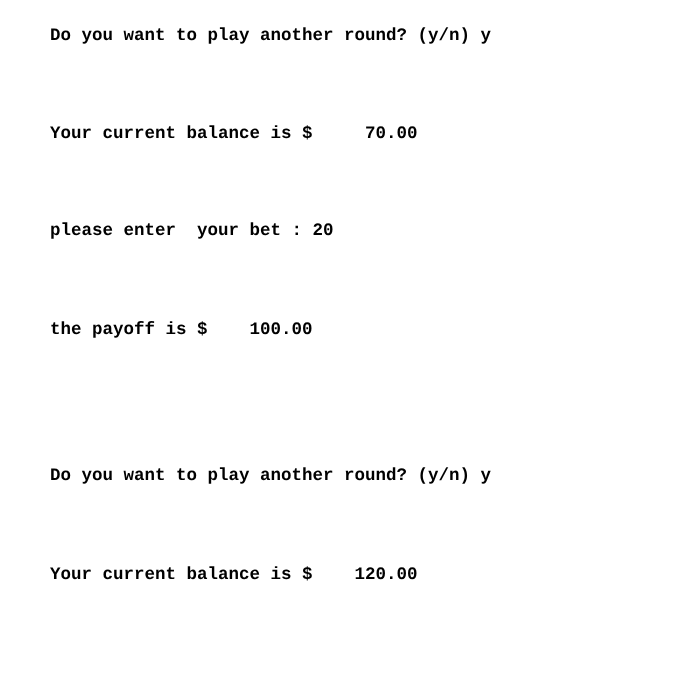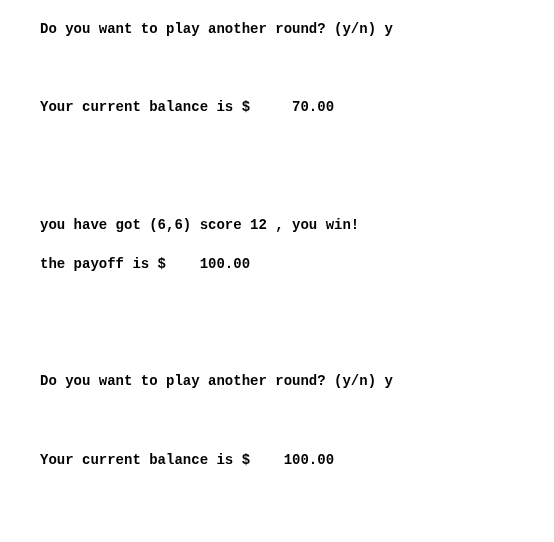--- a/index.html
+++ b/index.html
@@ -24,28 +24,28 @@
     }
   </style>
 </head>
 <body>
 
 <div class="terminal">
 <div class="line">Do you want to play another round? (y/n) y</div>
 <div class="line"></div>
 <div class="line">Your current balance is $     70.00</div>
 <div class="line"></div>
+<div class="line">please enter  your bet : 20</div>
 <div class="line"></div>
-<div class="line">you have got (6,6) score 12 , you win!</div>
 <div class="line">the payoff is $    100.00</div>
 <div class="line"></div>
 <div class="line"></div>
 <div class="line">Do you want to play another round? (y/n) y</div>
 <div class="line"></div>
-<div class="line">Your current balance is $    100.00</div>
+<div class="line">Your current balance is $    120.00</div>
 <div class="line"></div>
 
 
 
 
 
 
 
 
 

